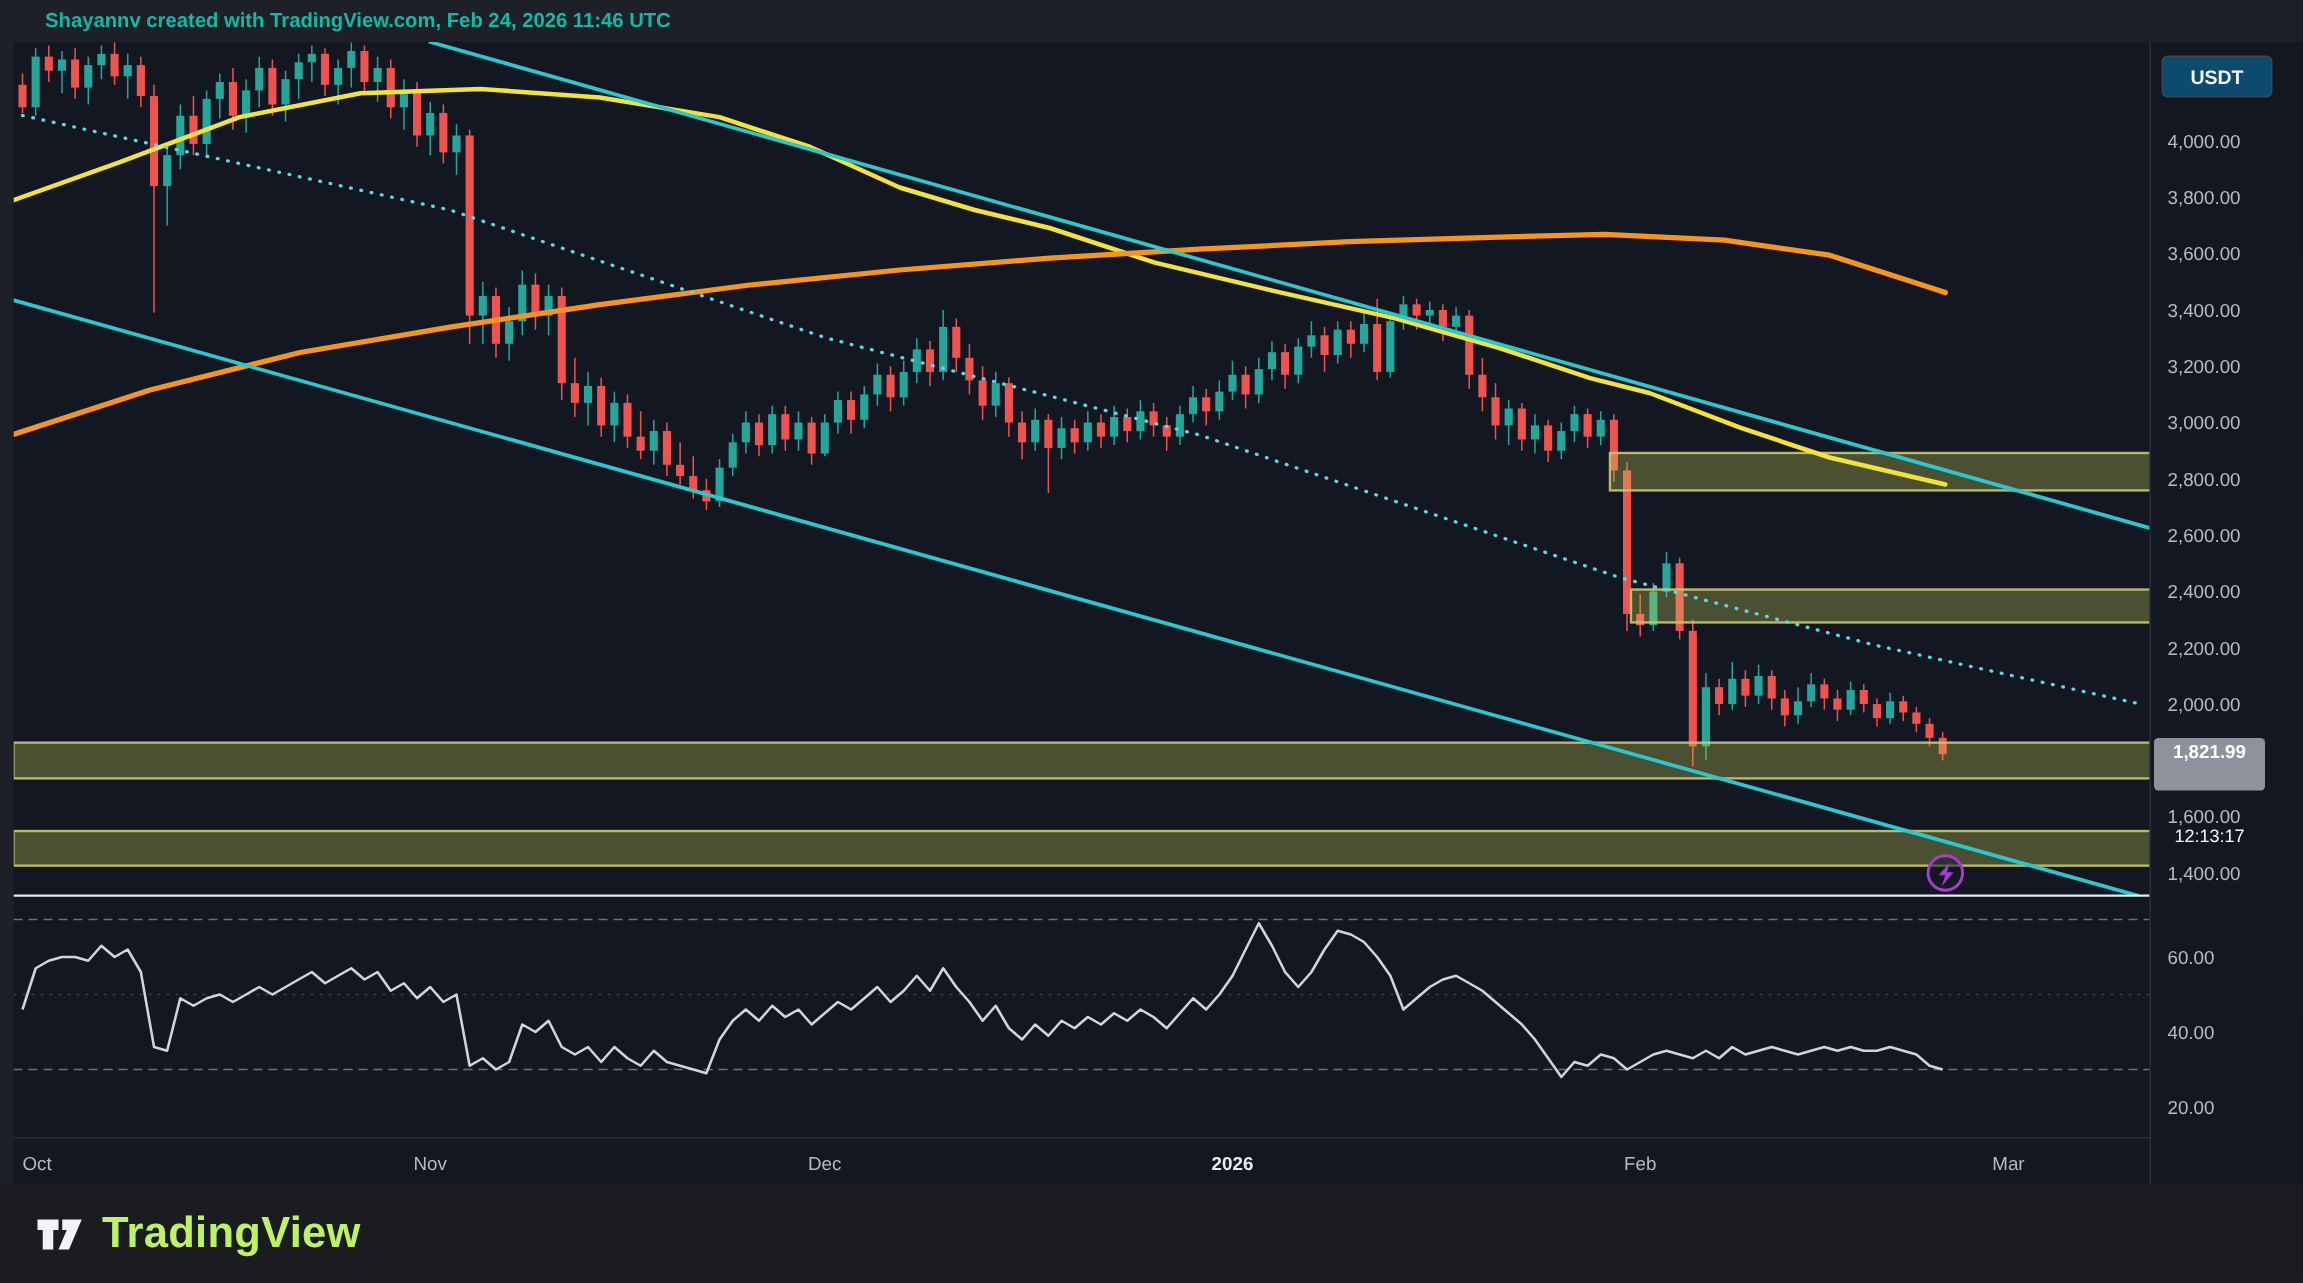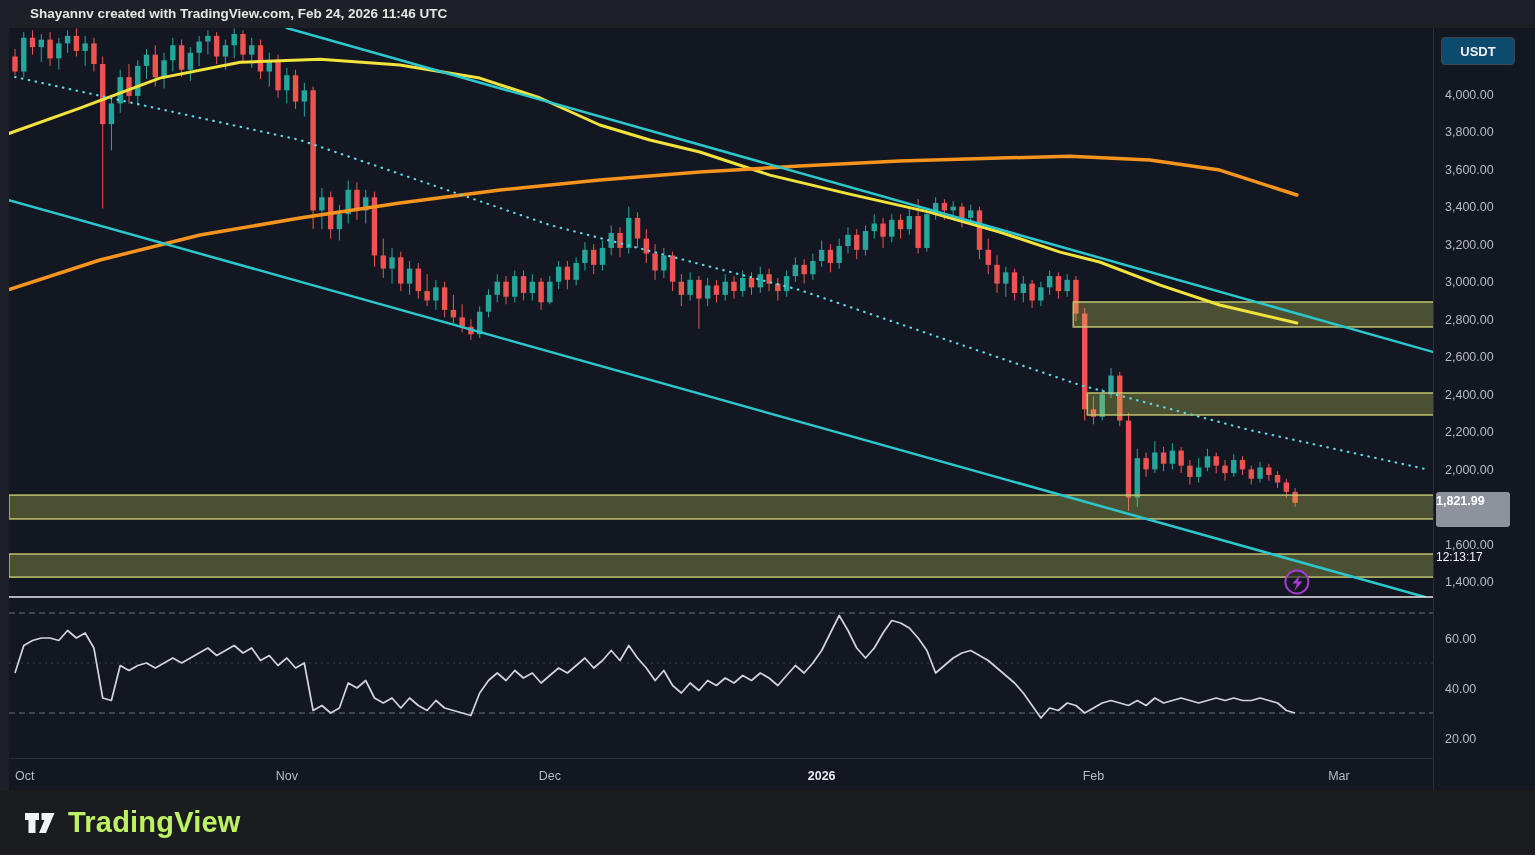--- a/index.html
+++ b/index.html
@@ -1,28 +1,28 @@
 <!DOCTYPE html>
 <html><head>
 <meta charset="utf-8">
 <style>
   html,body{margin:0;padding:0;background:#101014;}
   .page{position:relative;width:1535px;height:855px;background:#131722;overflow:hidden;
         font-family:"Liberation Sans",sans-serif;}
   .hdr{position:absolute;left:0;top:0;width:1535px;height:28px;background:#1d2026;
-       color:#e5e5e5;font-size:13.5px;font-weight:700;line-height:28px;padding-left:30px;
+       color:#14b8a6;font-size:13.5px;font-weight:700;line-height:28px;padding-left:30px;
        box-sizing:border-box;z-index:5;}
   .edge{position:absolute;left:0;top:28px;width:9px;height:762px;background:#1d2026;z-index:4;}
   .chart-area{position:absolute;left:0;top:28px;width:1535px;height:762px;}
   svg{display:block;}
   .usdt-chip{position:absolute;left:1441px;top:9px;width:72px;height:26px;background:#0c4a6e;
        border:1px solid #40454f;border-radius:4px;color:#f2f3f5;font-size:13px;font-weight:700;
        display:flex;align-items:center;justify-content:center;z-index:6;}
   .price-badge{position:absolute;left:1436px;top:464px;width:74px;height:35px;background:#8e929c;
-       border-radius:3px;color:#ffffff;text-align:left;z-index:6;padding-top:1px;box-sizing:border-box;}
+       border-radius:3px;color:#ffffff;text-align:center;z-index:6;padding-top:1px;box-sizing:border-box;}
   .price-badge .p{font-size:12.5px;font-weight:700;line-height:17px;}
   .price-badge .t{font-size:12px;line-height:15px;color:#f4f5f7;margin-top:40px;}
   .footer{position:absolute;left:0;top:790px;width:1535px;height:65px;background:#1b1c20;
        display:flex;align-items:center;z-index:5;}
   .logo{display:flex;align-items:center;gap:10px;margin-left:24px;}
   .logo-text{color:#bef264;font-size:29px;font-weight:700;letter-spacing:.2px;}
 </style>
 </head>
 <body>
 

